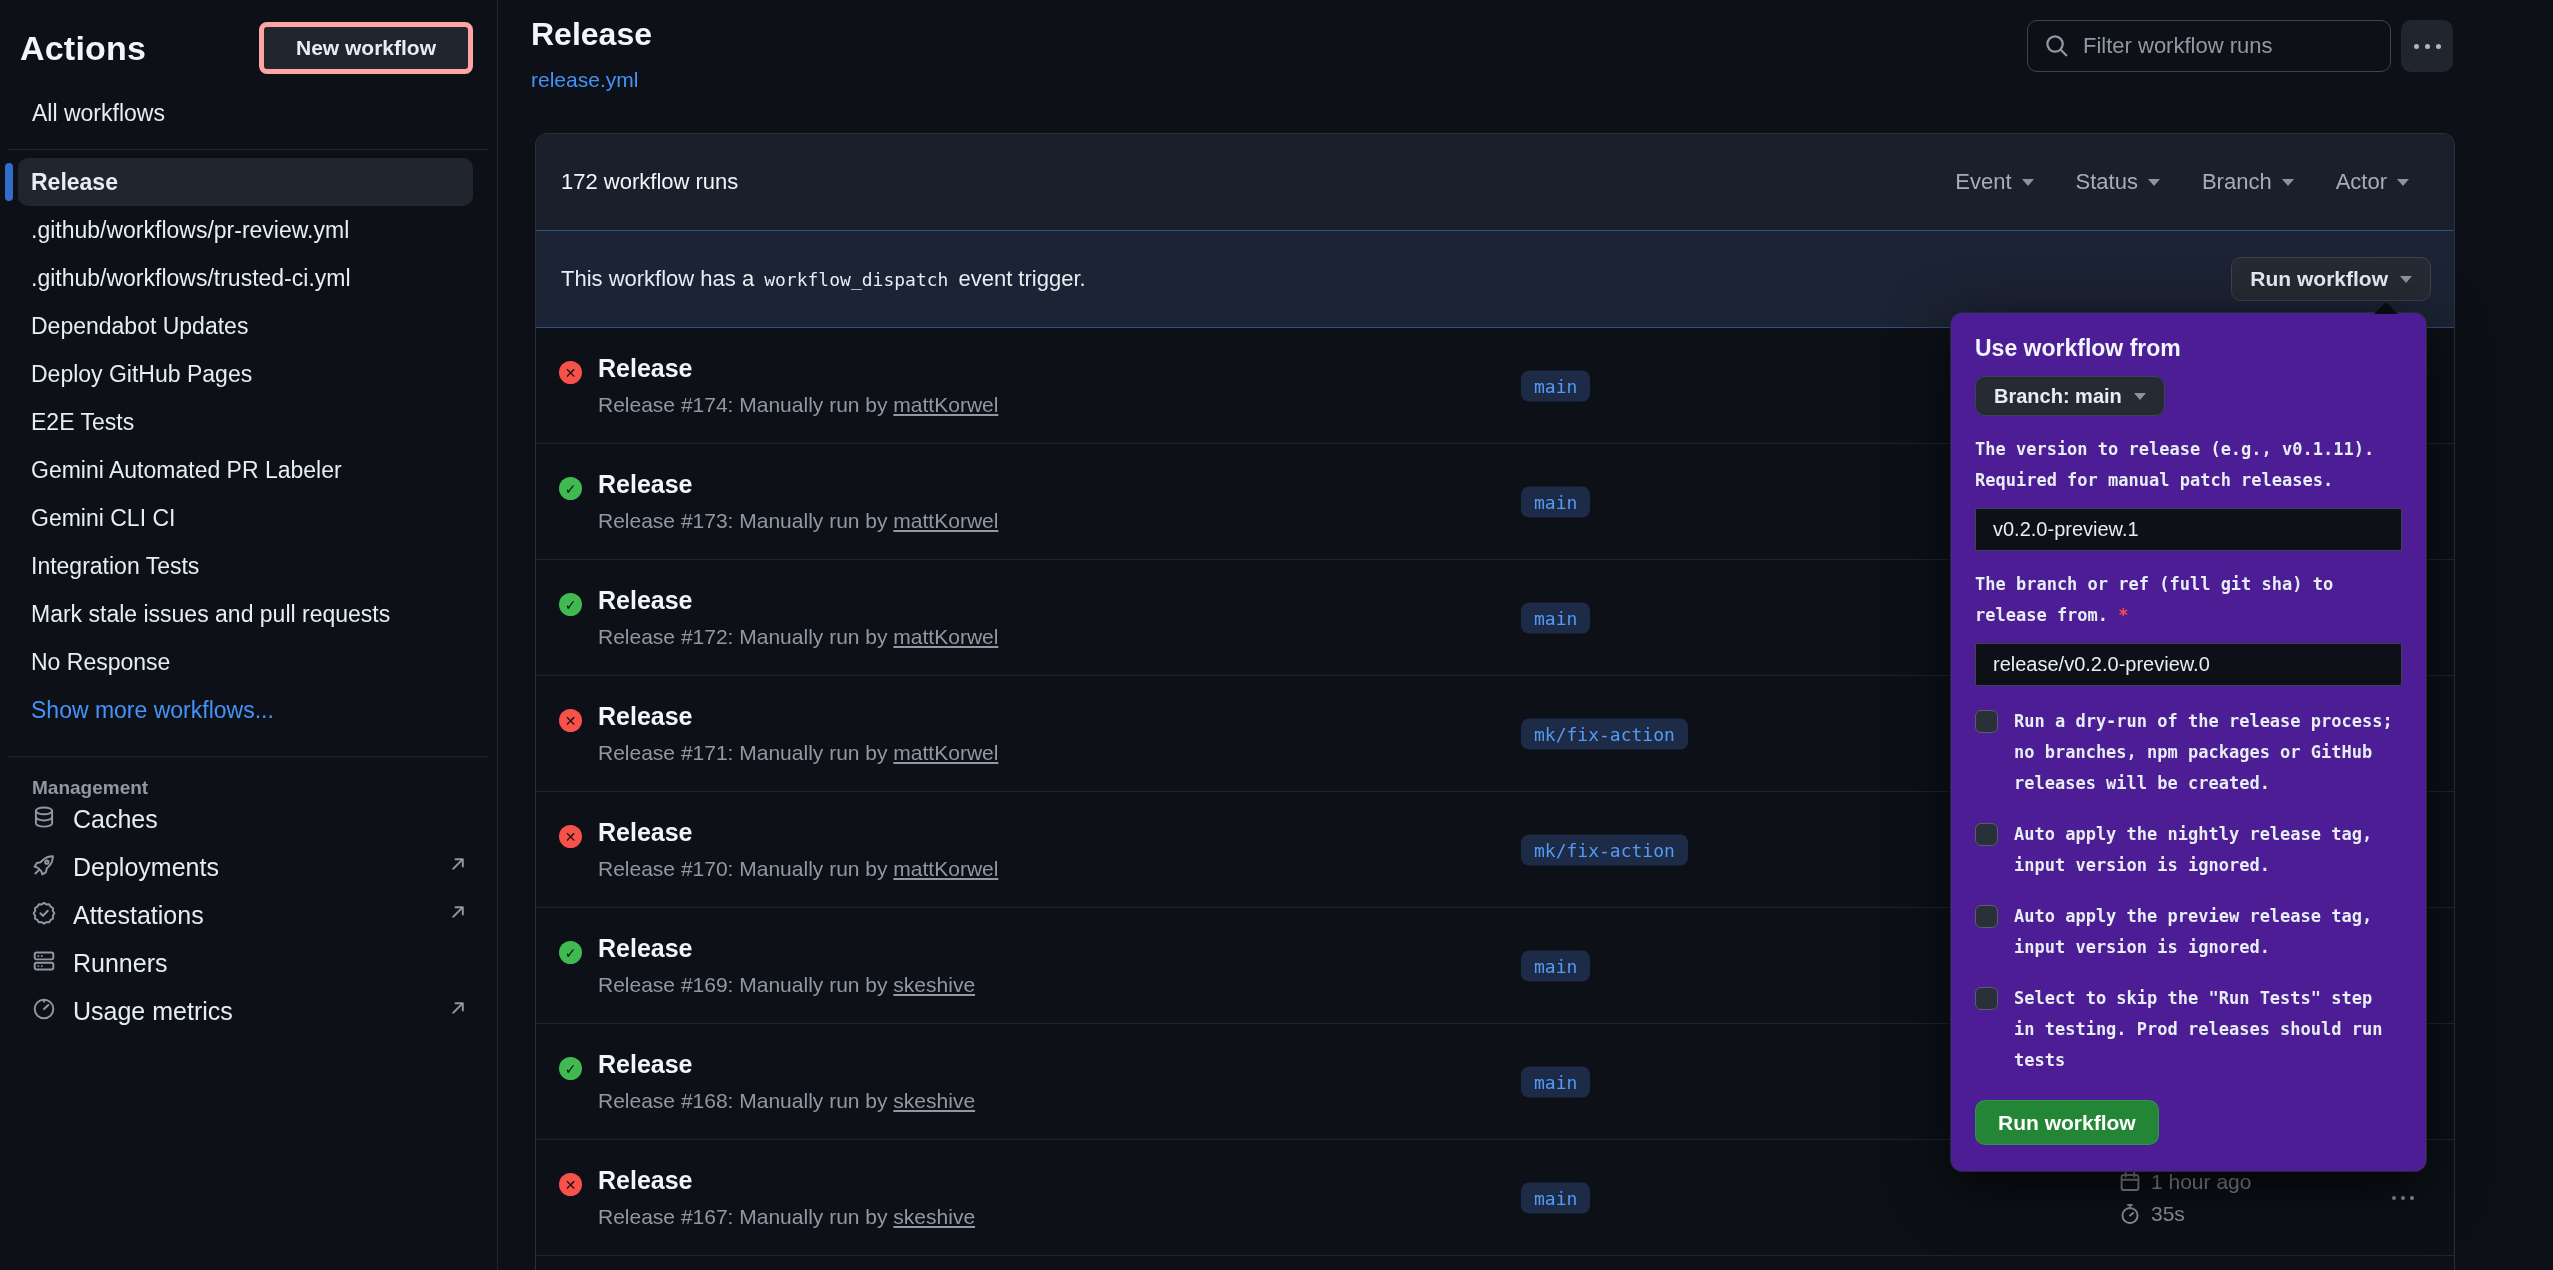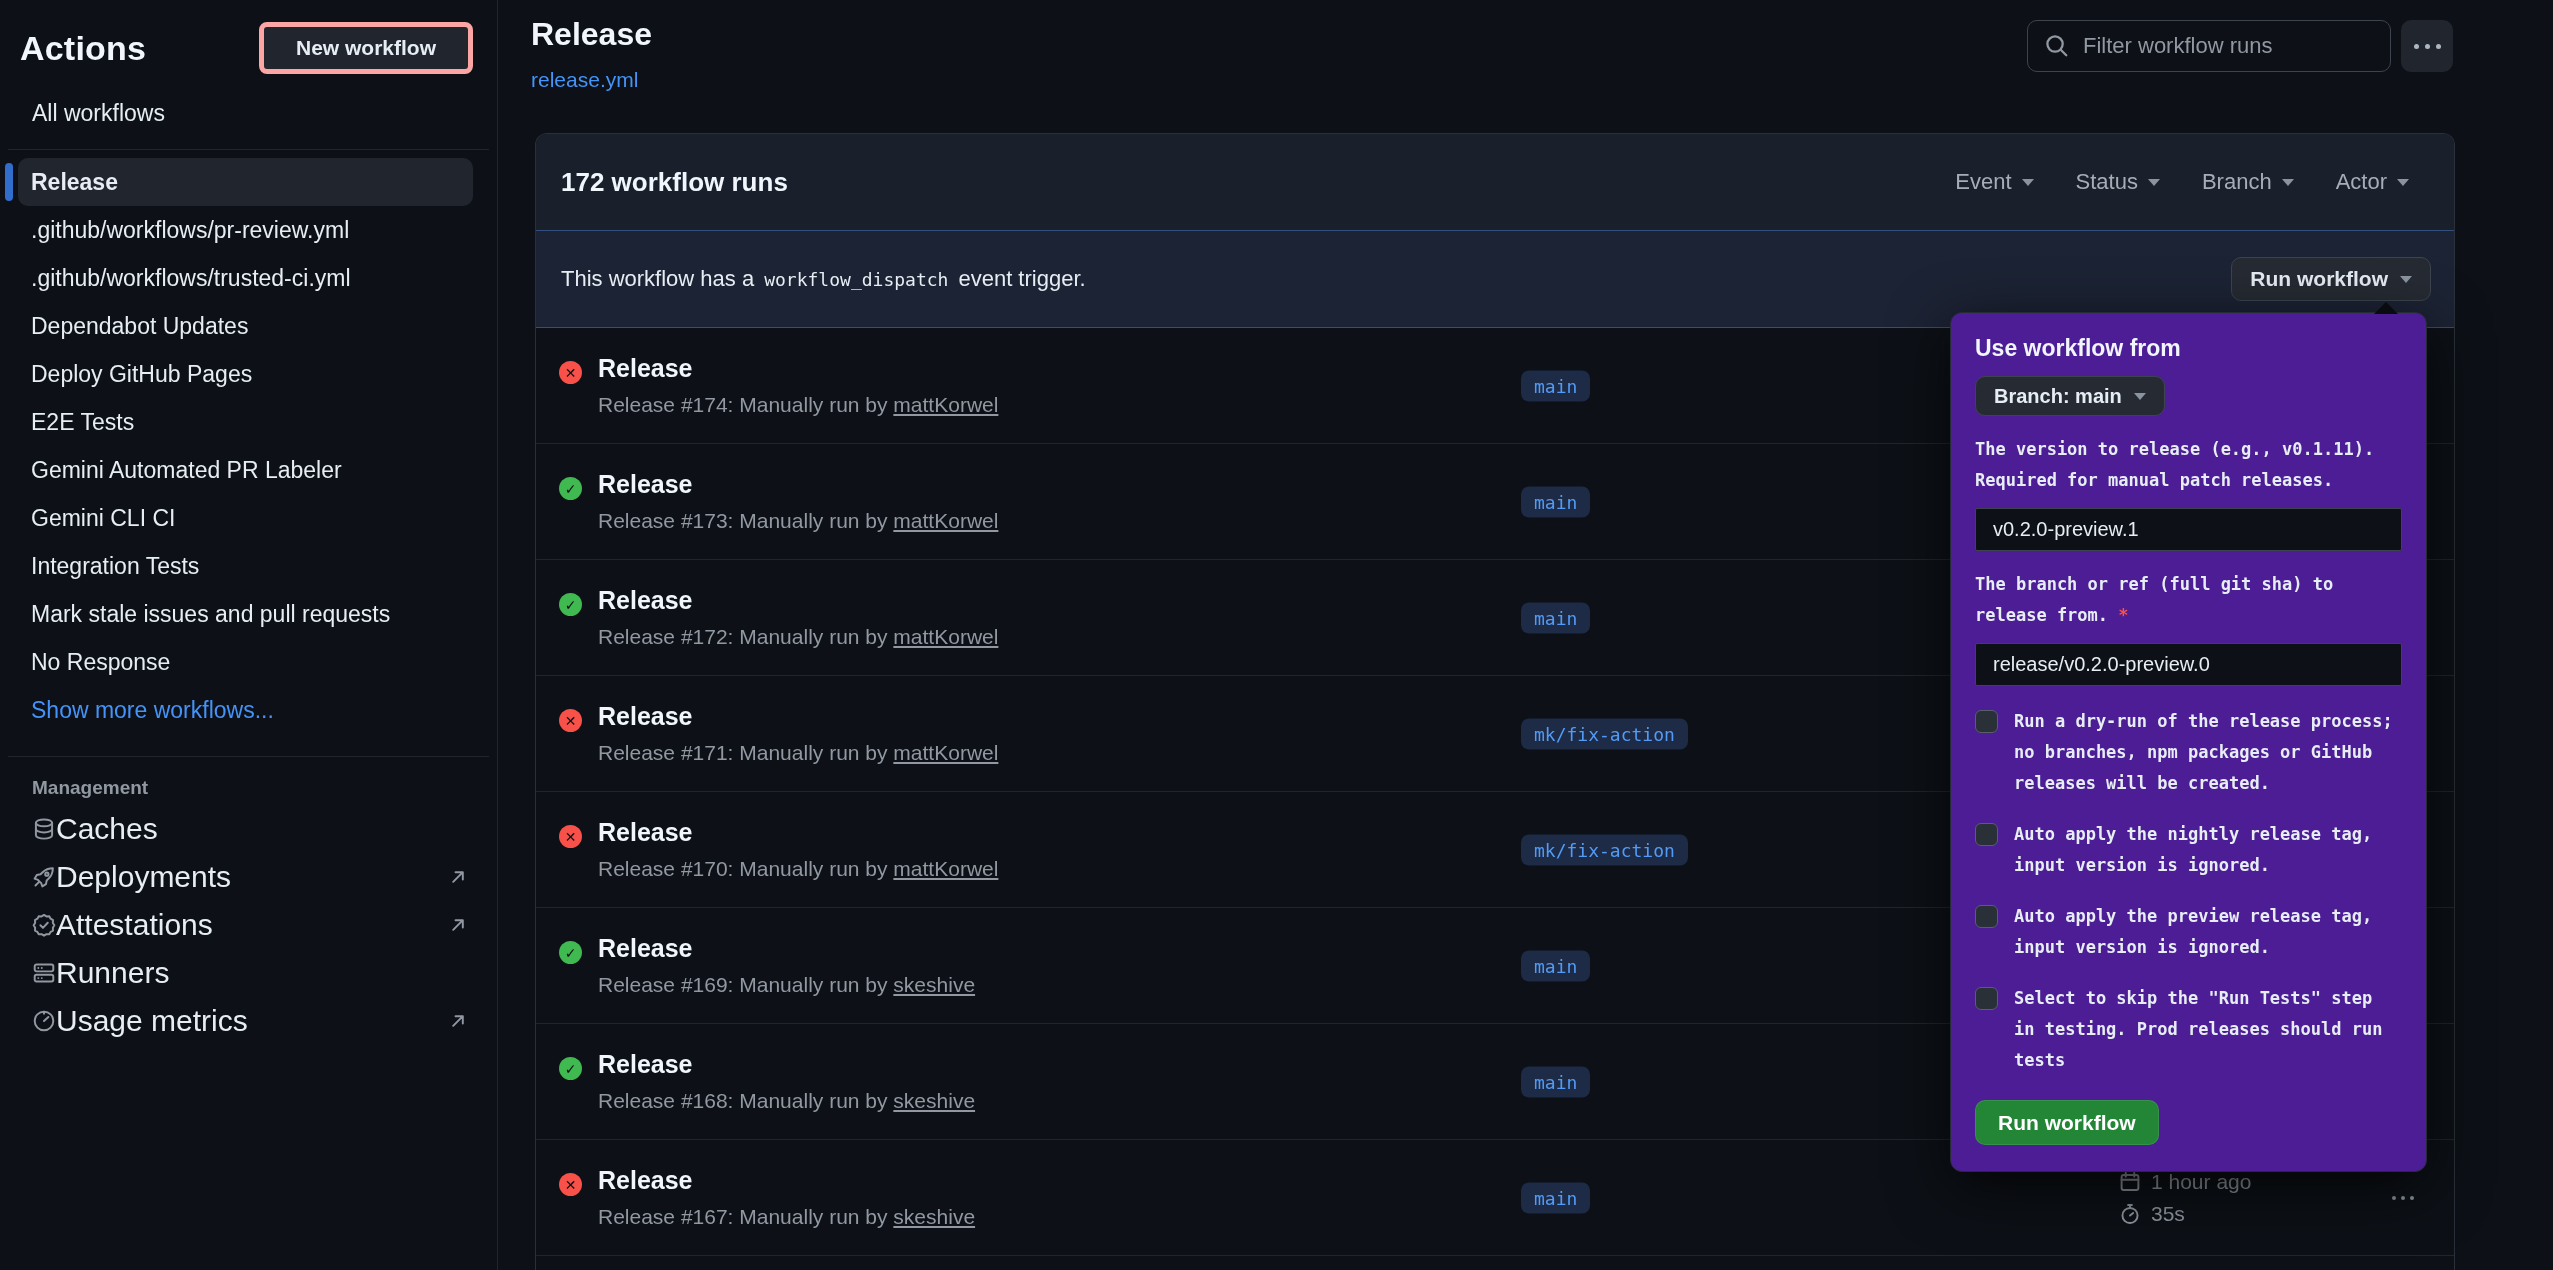--- a/index.html
+++ b/index.html
@@ -28,21 +28,21 @@
     margin-left:18px; padding-left:13px; border-radius:10px;
     font-size:23px; color:#e6edf3; cursor:pointer;
   }
   .wf-item.selected { background:#21262e; font-weight:700; }
   .wf-item.selected::before {
     content:''; position:absolute; left:-13px; top:5px; bottom:5px; width:8px;
     border-radius:4px; background:#316dca;
   }
   .show-more { height:48px; display:flex; align-items:center; padding-left:31px; font-size:23px; color:#4493f8; cursor:pointer; }
   .mgmt-heading { margin:20px 0 6px 32px; font-size:19px; font-weight:700; color:#9198a1; }
-  .mgmt-item { height:48px; display:flex; align-items:center; padding:0 28px 0 32px; font-size:30px; color:#e6edf3; cursor:pointer; }
+  .mgmt-item { height:48px; display:flex; align-items:flex-start; gap:17px; padding:0 28px 0 32px; font-size:25px; color:#e6edf3; cursor:pointer; }
   .mgmt-icon { color:#9198a1; flex:none; }
   .mgmt-label { flex:1; }
   .ext-arrow { color:#9198a1; flex:none; }
 
   
   .main { position:absolute; left:498px; top:0; right:0; bottom:0; }
   .main-header { position:relative; height:133px; }
   .page-title { position:absolute; left:33px; top:16px; font-size:32px; font-weight:700; color:#f0f6fc; }
   .file-link { position:absolute; left:33px; top:68px; font-size:21px; color:#4493f8; text-decoration:none; cursor:pointer; }
   .header-actions { position:absolute; top:20px; right:100px; display:flex; gap:10px; align-items:center; }
@@ -60,21 +60,21 @@
   }
   .dot { width:5px; height:5px; border-radius:50%; background:#aeb7c1; }
 
   
   .runs-card {
     position:absolute; left:37px; top:133px; width:1920px; bottom:0;
     border:1px solid #2a3039; border-bottom:none; border-radius:12px 12px 0 0;
     background:#0d1117; overflow:hidden;
   }
   .card-header { height:96px; background:#1a202b; display:flex; align-items:center; padding:0 45px 0 25px; }
-  .runs-count { font-size:26px; font-weight:700; color:#f0f6fc; }
+  .runs-count { font-size:22px; font-weight:400; color:#f0f6fc; }
   .filters { margin-left:auto; display:flex; gap:42px; }
   .filter { display:flex; align-items:center; gap:10px; font-size:22px; color:#a5aeb8; cursor:pointer; }
   .caret-down { width:0; height:0; border-left:6px solid transparent; border-right:6px solid transparent; border-top:7px solid #8b949e; display:inline-block; }
   .banner {
     height:98px; background:#1c2334; border-top:1px solid #31507e; border-bottom:1px solid #31507e;
     display:flex; align-items:center; padding:0 23px 0 25px; font-size:22px; color:#e6edf3;
   }
   .banner code { font-size:18px; margin:0 10px; color:#e6edf3; }
   .btn-default {
     background:#262b33; border:1px solid #3d444d; border-radius:10px; color:#e6edf3;

